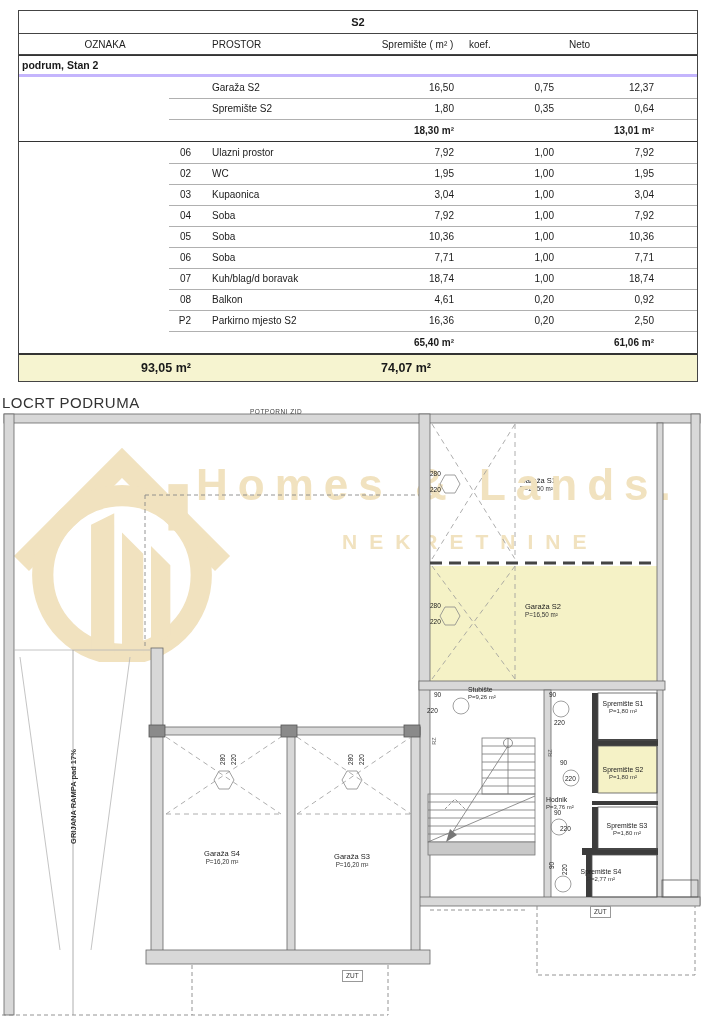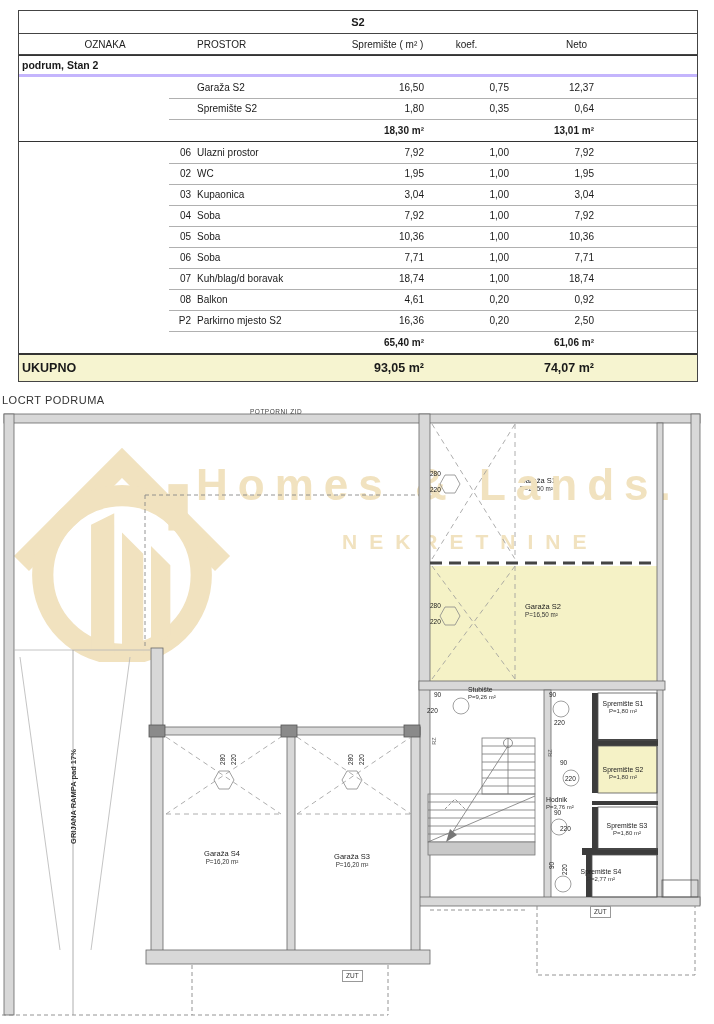--- a/index.html
+++ b/index.html
@@ -1,42 +1,42 @@
 <!DOCTYPE html>
 <html><head>
 <meta charset="utf-8">
 <style>
   html,body{margin:0;padding:0;background:#fff;font-family:"Liberation Sans",sans-serif;}
   body{width:714px;height:1024px;overflow:hidden;position:relative;color:#1a1a1a;}
 
   
   #area-table{position:absolute;left:18px;top:10px;width:678px;border:1.5px solid #444;background:#fff;}
-  .trow{display:grid;grid-template-columns:172px 160px 73px 85px 135px 1fr;align-items:center;position:relative;}
+  .trow{display:grid;grid-template-columns:172px 160px 73px 85px 135px 1fr;align-items:center;position:relative;gap:15px;}
   .cell{font-size:10px;white-space:nowrap;overflow:visible;}
   .title-row{height:22px;border-bottom:1px solid #444;display:flex;align-items:center;justify-content:center;font-weight:bold;font-size:11px;}
   .header-row{height:20px;border-bottom:1.5px solid #444;}
   .header-row .cell{color:#222;}
   .section-row{height:18px;border-top:1px solid #333;border-bottom:3px solid #c4b5fd;display:flex;align-items:center;font-weight:bold;font-size:10.5px;padding-left:3px;}
   .data-row{height:21px;}
   .data-row::after{content:"";position:absolute;left:150px;right:0;bottom:-0.5px;border-bottom:1px solid #b0b0b0;}
   .subtotal-row{height:22px;font-weight:bold;border-bottom:1.5px solid #333;}
   .subtotal-row .cell{font-weight:bold;}
   .total-row{height:26px;background:#f6f4d0;border-top:1.5px solid #333;}
   .total-row .cell{font-weight:bold;font-size:12.5px;}
   .oznaka{text-align:right;padding-right:0;}
   .prostor{text-align:left;padding-left:6px;}
   .num{text-align:right;}
   .neto{padding-right:50px;}
   .hdr-c{text-align:center;}
-  .hdr-r{text-align:center;}
+  .hdr-r{text-align:left;}
   .total-label{grid-column:1/3;text-align:left;padding-left:3px;}
 
   
   #plan{position:absolute;left:0;top:394px;width:714px;height:630px;overflow:hidden;}
-  #plan-title{position:absolute;left:2px;top:0;font-size:11px;color:#333;letter-spacing:.5px;z-index:3;}
+  #plan-title{position:absolute;left:2px;top:0;font-size:15px;color:#333;letter-spacing:.5px;z-index:3;}
   .plan-svg{position:absolute;left:0;top:0;z-index:2;}
 
   .lbl{position:absolute;z-index:3;white-space:nowrap;color:#222;line-height:1.25;}
   .lbl .nm{font-weight:normal;font-size:7.5px;}
   .lbl .ar{font-size:6.3px;color:#333;}
   .ctr{text-align:center;}
   .dim{position:absolute;z-index:3;font-size:6.5px;color:#222;white-space:nowrap;}
   .rot{transform:rotate(-90deg);}
   .zut{position:absolute;z-index:3;font-size:6.5px;color:#333;border:1px solid #999;background:#fff;padding:0 3px;line-height:10px;}
   .rz{position:absolute;z-index:3;font-size:5.5px;color:#555;transform:rotate(-90deg);}
@@ -170,21 +170,20 @@
   <div class="trow subtotal-row">
     <div class="cell"></div>
       <div class="cell"></div>
     <div class="cell num">65,40 m²</div>
     <div class="cell"></div>
     <div class="cell num neto">61,06 m²</div>
     <div class="cell"></div>
   </div>
 
   <div class="trow total-row">
-    <div class="cell total-label">UKUPNO</div>
     <div class="cell num">93,05 m²</div>
     <div class="cell"></div>
     <div class="cell num neto">74,07 m²</div>
     <div class="cell"></div>
   </div>
 </div>
 
 <div id="plan">
   <div id="plan-title">LOCRT PODRUMA</div>
 

